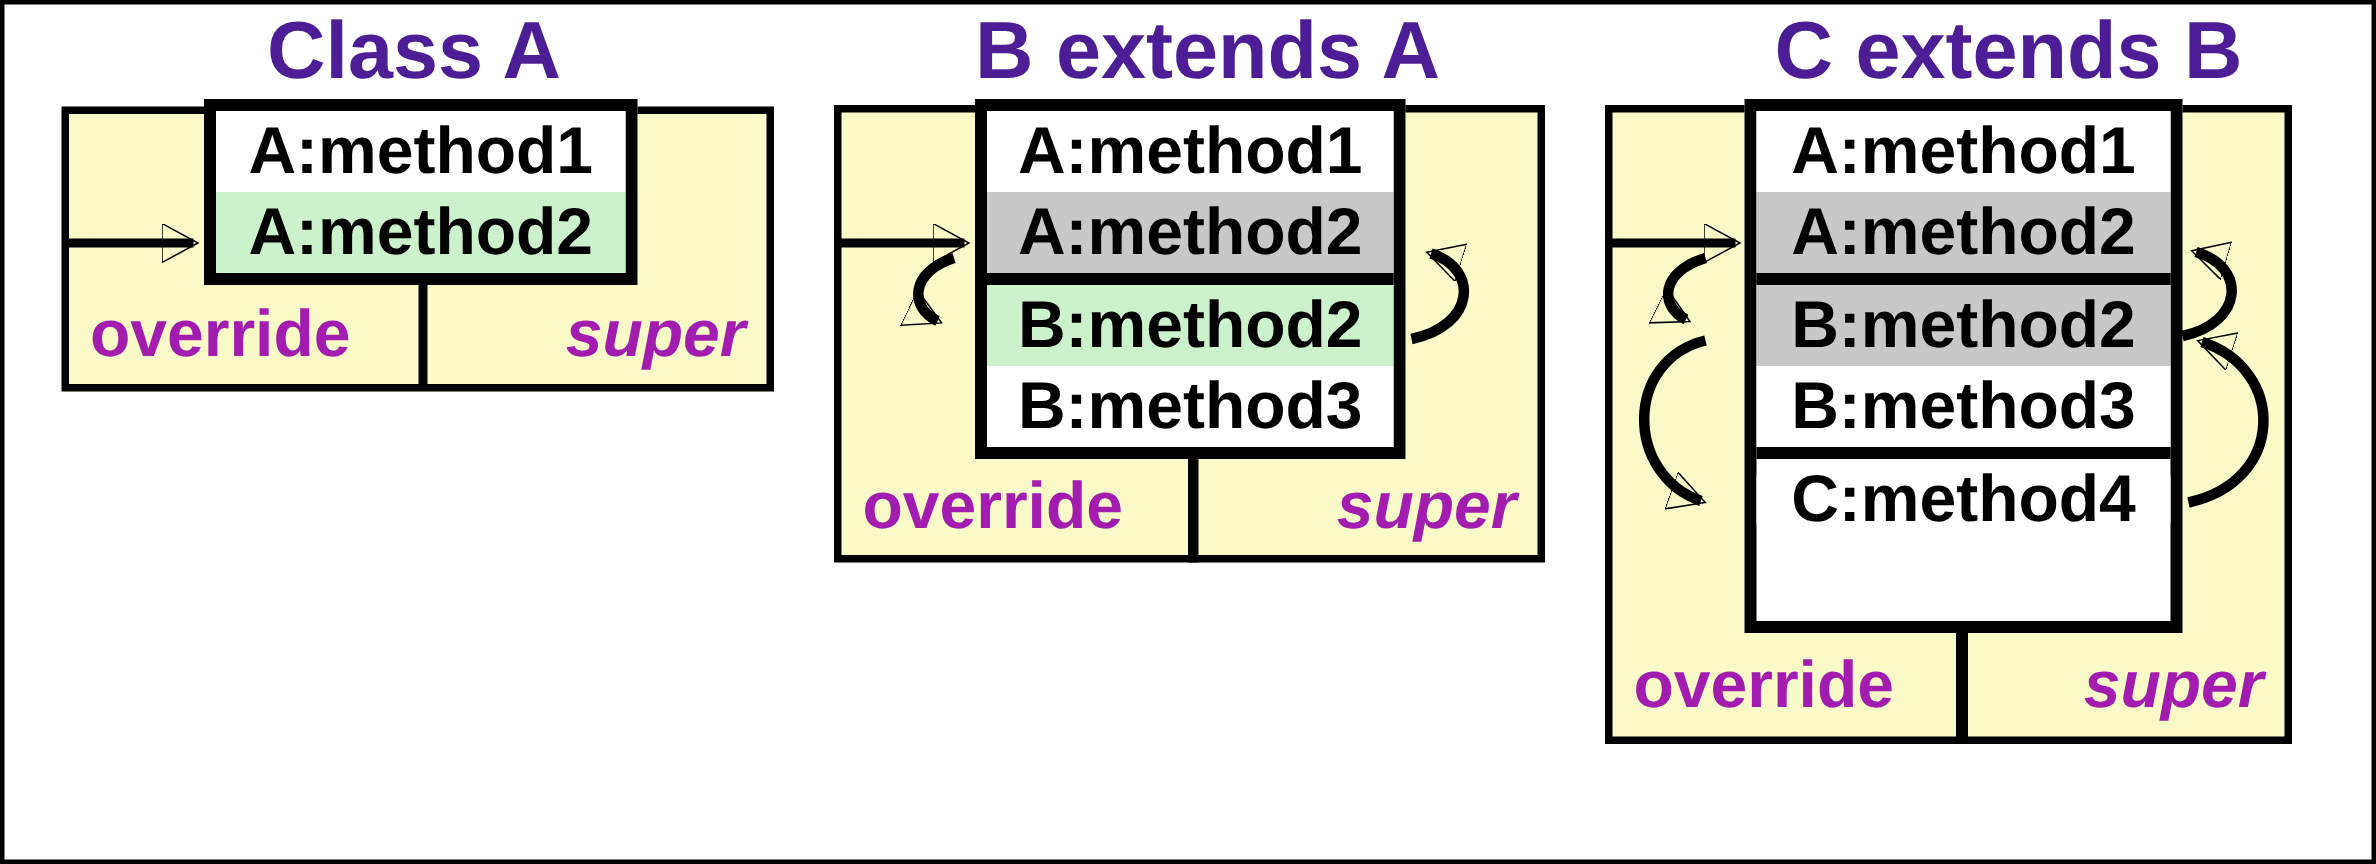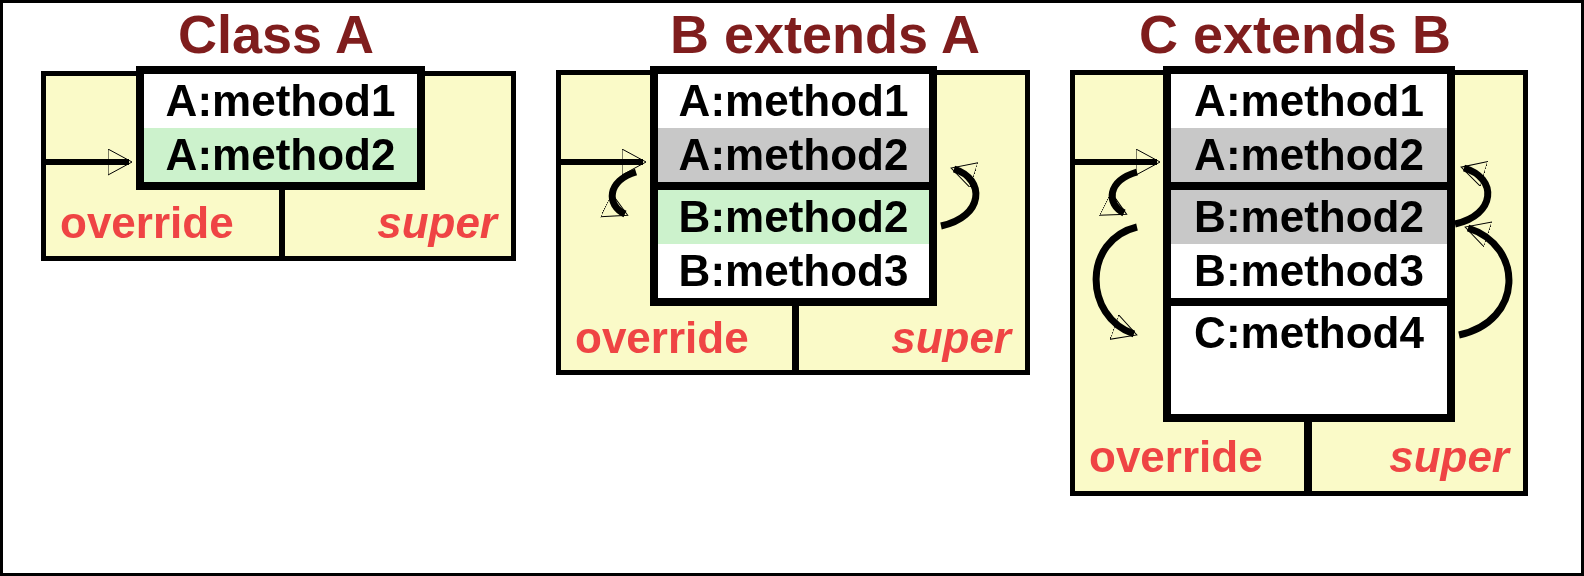--- a/index.html
+++ b/index.html
@@ -17,21 +17,21 @@
   .panel { position: absolute; left: 0; top: 0; width: 100%; height: 100%; }
 
   .title {
     position: absolute;
     top: 2px;
     transform: translateX(-50%);
     font-size: 54px;
     font-weight: bold;
     line-height: 58px;
     white-space: nowrap;
-    color: #7f1d1d;
+    color: #4c1d95;
     z-index: 2;
   }
   .ybox {
     position: absolute;
     border: 5px solid #000;
     z-index: 1;
   }
   .mtable {
     position: absolute;
     border: 8px solid #000;
@@ -52,21 +52,21 @@
   }
   .hdiv { height: 8px; background: #000; }
   .vdiv { position: absolute; background: #000; z-index: 2; }
 
   .cell-label {
     position: absolute;
     display: flex;
     align-items: center;
     font-size: 44px;
     font-weight: bold;
-    color: #ef4444;
+    color: #a21caf;
     z-index: 2;
     text-align: right;
   }
   .cell-label.right { justify-content: flex-end; font-style: italic; }
 
   .arrows {
     position: absolute;
     left: 0; top: 0;
     width: 1584px; height: 576px;
     z-index: 4;
@@ -85,36 +85,36 @@
     <div class="mtable" style="left:133px; top:63px; width:289px; height:124px">
       <div class="row" style="background: rgb(255, 255, 255);">A:method1</div>
       <div class="row" style="background: rgb(204, 242, 204);">A:method2</div>
     </div>
     <div class="vdiv" style="left:276px; top:187px; width:6px; height:70px"></div>
     <div class="cell-label" style="left:43px; top:187px; width:233px; height:65px; padding-left:14px">override</div>
     <div class="cell-label right" style="left:282px; top:187px; width:226px; height:65px; padding-right:14px">super</div>
   </div>
 
   <div class="panel">
-    <div class="title" style="left:822px">B extends A</div>
+    <div class="title" style="left:802px">B extends A</div>
     <div class="ybox" style="left: 553px; top: 67px; width: 474px; height: 305px; background: rgb(250, 250, 200);" title="B extends A"></div>
     <div class="mtable" style="left:647px; top:63px; width:287px; height:240px">
       <div class="row" style="background: rgb(255, 255, 255);">A:method1</div>
       <div class="row" style="background: rgb(200, 200, 200);">A:method2</div>
       <div class="hdiv"></div>
       <div class="row" style="background: rgb(204, 242, 204);">B:method2</div>
       <div class="row" style="background: rgb(255, 255, 255);">B:method3</div>
     </div>
     <div class="vdiv" style="left:789px; top:303px; width:7px; height:69px"></div>
     <div class="cell-label" style="left:558px; top:303px; width:231px; height:64px; padding-left:14px">override</div>
     <div class="cell-label right" style="left:796px; top:303px; width:226px; height:64px; padding-right:14px">super</div>
   </div>
 
   <div class="panel">
-    <div class="title" style="left:1292px">C extends B</div>
+    <div class="title" style="left:1336px">C extends B</div>
     <div class="ybox" style="left: 1067px; top: 67px; width: 458px; height: 426px; background: rgb(250, 250, 200);" title="C extends B"></div>
     <div class="mtable" style="left:1160px; top:63px; width:292px; height:356px">
       <div class="row" style="background: rgb(255, 255, 255);">A:method1</div>
       <div class="row" style="background: rgb(200, 200, 200);">A:method2</div>
       <div class="hdiv"></div>
       <div class="row" style="background: rgb(200, 200, 200);">B:method2</div>
       <div class="row" style="background: rgb(255, 255, 255);">B:method3</div>
       <div class="hdiv"></div>
       <div class="row" style="background: rgb(255, 255, 255); border-radius: 13px;">C:method4</div>
     </div>

